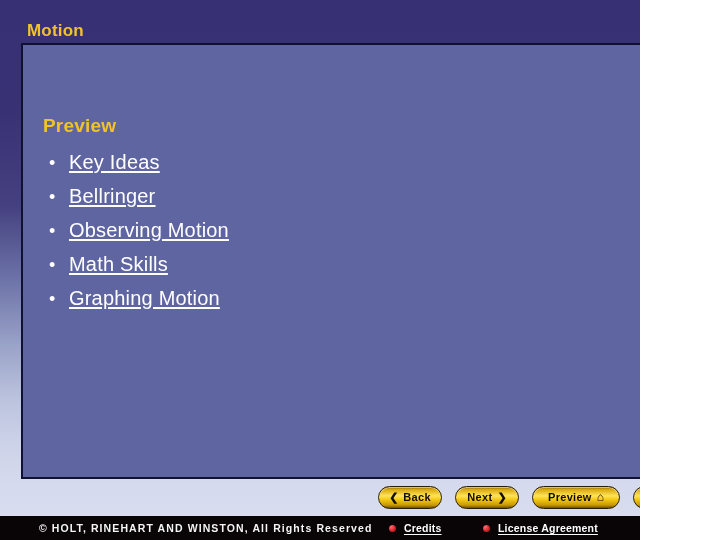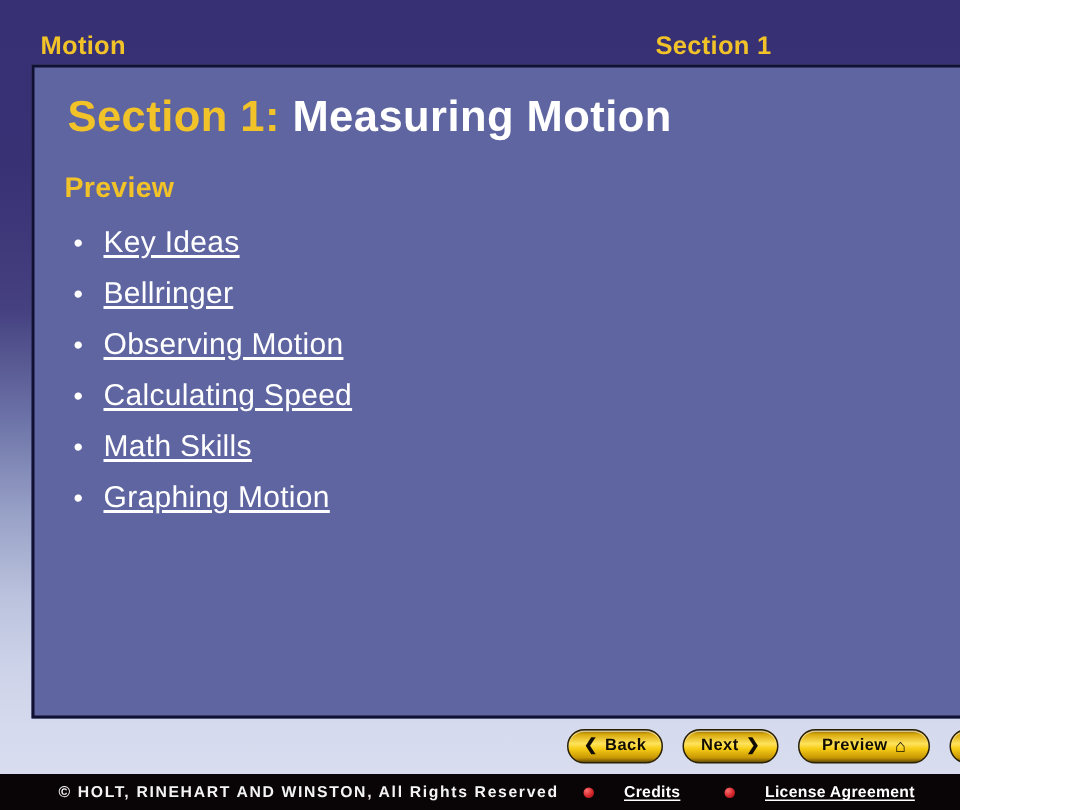--- a/index.html
+++ b/index.html
@@ -181,21 +181,21 @@
     font-weight: bold;
     color: #f4f4f4;
     letter-spacing: 1.1px;
     white-space: nowrap;
     padding-left: 27px;
   }
   .foot-link {
     position: absolute;
     display: flex;
     align-items: center;
-    gap: 20px;
+    gap: 8px;
     cursor: pointer;
   }
   #foot-credits { left: 389px; }
   #foot-license { left: 483px; }
   .dot {
     width: 7px;
     height: 7px;
     border-radius: 50%;
     background: radial-gradient(circle at 32% 30%, #ff6f70 0%, #d2262b 55%, #8d0f14 100%);
     flex: 0 0 auto;
@@ -209,42 +209,35 @@
     letter-spacing: .2px;
     white-space: nowrap;
   }
 </style>
 </head>
 <body>
 
 <div id="slide">
 
   <div class="hdr" id="hdr-left">Motion</div>
-  <div class="hdr" id="hdr-right">Section 1</div>
 
   <div id="panel">
 
-    <div id="slide-title">
-      <span class="accent">Section 1:</span><span> Measuring Motion</span>
-    </div>
 
     <div id="preview-label">Preview</div>
 
     <ul id="link-list">
       <li class="link-row">
         <span class="bullet">•</span><span class="link-text">Key Ideas</span>
       </li>
       <li class="link-row">
         <span class="bullet">•</span><span class="link-text">Bellringer</span>
       </li>
       <li class="link-row">
         <span class="bullet">•</span><span class="link-text">Observing Motion</span>
-      </li>
-      <li class="link-row">
-        <span class="bullet">•</span><span class="link-text">Calculating Speed</span>
       </li>
       <li class="link-row">
         <span class="bullet">•</span><span class="link-text">Math Skills</span>
       </li>
       <li class="link-row">
         <span class="bullet">•</span><span class="link-text">Graphing Motion</span>
       </li>
     </ul>
   </div>
 

